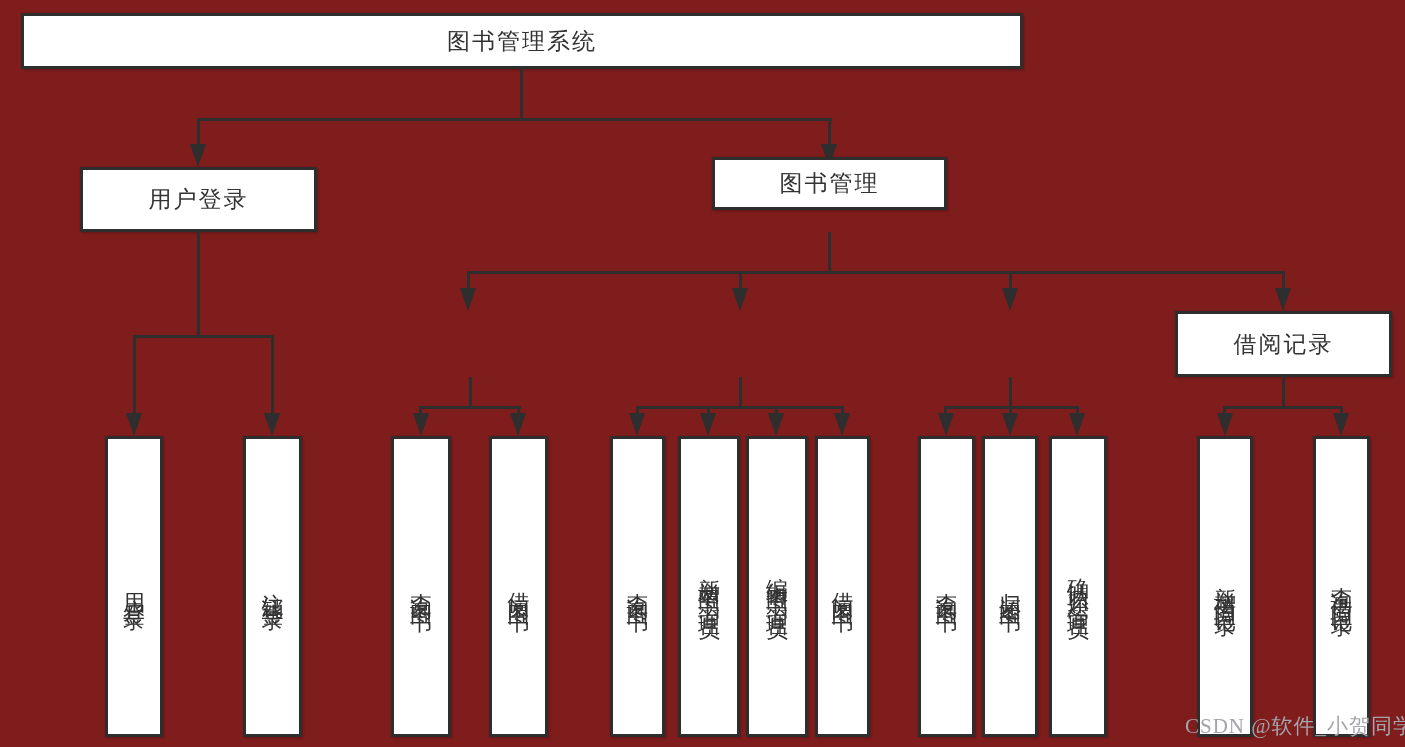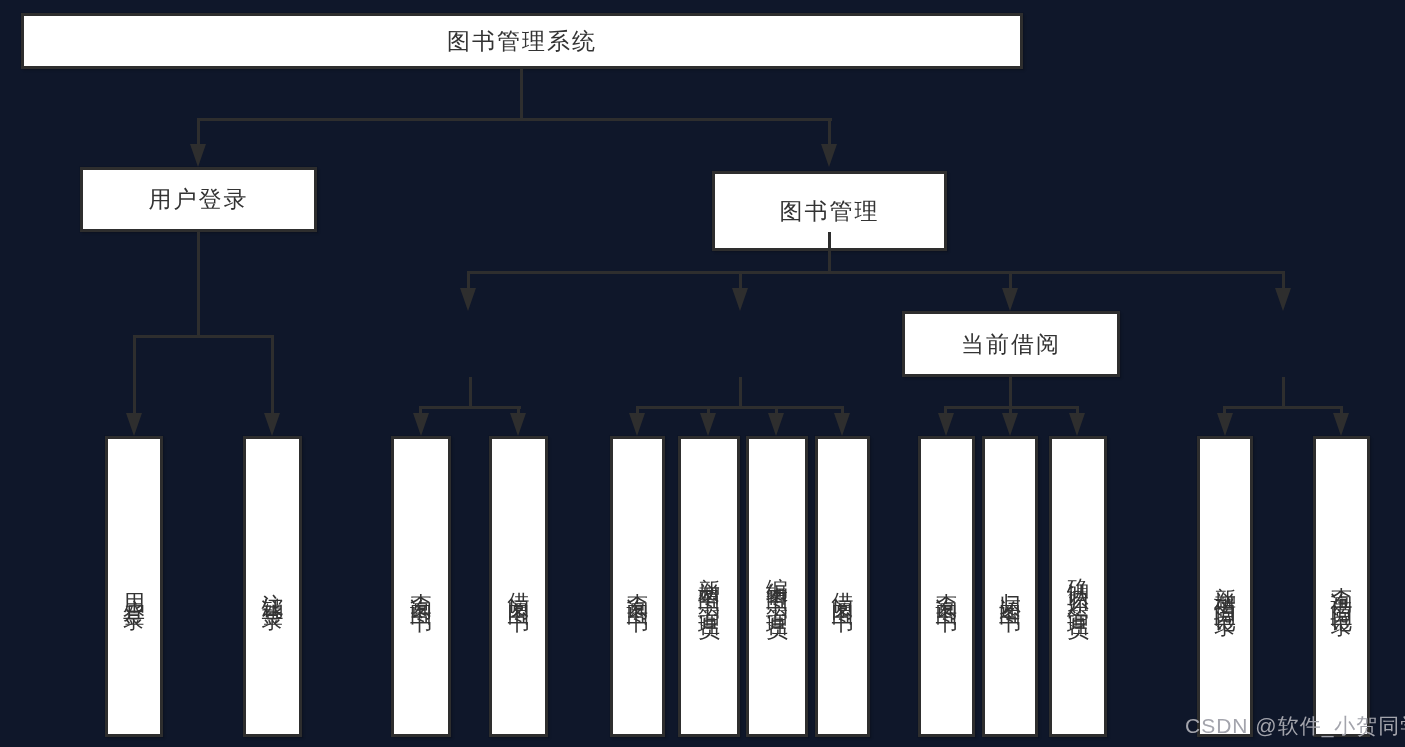--- a/index.html
+++ b/index.html
@@ -1,19 +1,19 @@
 <!DOCTYPE html>
 <html><head>
 <meta charset="utf-8">
 <style>
   * { margin:0; padding:0; box-sizing:border-box; }
   html,body { background:#ffffff; }
   .canvas {
-    position:relative; width:1405px; height:747px; background:#0f172a;
-    font-family:Liberation Sans, sans-serif; overflow:hidden;
+    position:relative; width:1405px; height:747px; background:#7f1d1d;
+    font-family:Liberation Serif, serif; overflow:hidden;
     color:#333333;
   }
   .hbox {
     position:absolute; border:3px solid #2e2e2e; background:#ffffff;
     display:flex; align-items:center; justify-content:center;
     font-size:23px; letter-spacing:2px; color:#333333;
     box-shadow:0 0 0 1px rgba(0,0,0,0.07), 2px 2px 2px rgba(0,0,0,0.12);
     white-space:nowrap;
   }
   .vbox {
@@ -45,41 +45,41 @@
   <div class="hbox" style="left:21px; top:13px; width:1002px; height:56px;">图书管理系统</div>
 
   <div class="lv" style="left:520px; top:69px; height:51px;"></div>
   <div class="lh" style="left:197px; top:118px; width:635px;"></div>
   <div class="lv" style="left:197px; top:118px; height:43px;"></div>
   <div class="lv" style="left:828px; top:118px; height:43px;"></div>
   <div class="arr" style="left:190px; top:144px;"></div>
   <div class="arr" style="left:821px; top:144px;"></div>
 
   <div class="hbox" style="left:80px; top:167px; width:237px; height:65px;">用户登录</div>
-  <div class="hbox" style="left:712px; top:171px; width:235px; height:80px;">图书管理</div>
+  <div class="hbox" style="left:712px; top:157px; width:235px; height:53px;">图书管理</div>
 
   <div class="lv" style="left:197px; top:232px; height:105px;"></div>
   <div class="lh" style="left:133px; top:335px; width:141px;"></div>
   <div class="lv" style="left:133px; top:335px; height:95px;"></div>
   <div class="lv" style="left:271px; top:335px; height:95px;"></div>
   <div class="arr" style="left:126px; top:413px;"></div>
   <div class="arr" style="left:264px; top:413px;"></div>
 
   <div class="lv" style="left:828px; top:232px; height:41px;"></div>
   <div class="lh" style="left:467px; top:271px; width:818px;"></div>
   <div class="lv" style="left:467px; top:271px; height:34px;"></div>
   <div class="lv" style="left:739px; top:271px; height:34px;"></div>
   <div class="lv" style="left:1009px; top:271px; height:34px;"></div>
   <div class="lv" style="left:1282px; top:271px; height:34px;"></div>
   <div class="arr" style="left:460px; top:288px;"></div>
   <div class="arr" style="left:732px; top:288px;"></div>
   <div class="arr" style="left:1002px; top:288px;"></div>
   <div class="arr" style="left:1275px; top:288px;"></div>
 
-  <div class="hbox" style="left:902px; top:311px; width:218px; height:66px;">当前借阅</div>
+  <div class="hbox" style="left:1175px; top:311px; width:217px; height:66px;">借阅记录</div>
 
   <div class="lv" style="left:469px; top:377px; height:31px;"></div>
   <div class="lh" style="left:419px; top:406px; width:102px;"></div>
   <div class="lv" style="left:419px; top:406px; height:24px;"></div>
   <div class="lv" style="left:517px; top:406px; height:24px;"></div>
   <div class="arr" style="left:413px; top:413px;"></div>
   <div class="arr" style="left:510px; top:413px;"></div>
 
   <div class="lv" style="left:739px; top:377px; height:31px;"></div>
   <div class="lh" style="left:636px; top:406px; width:208px;"></div>

